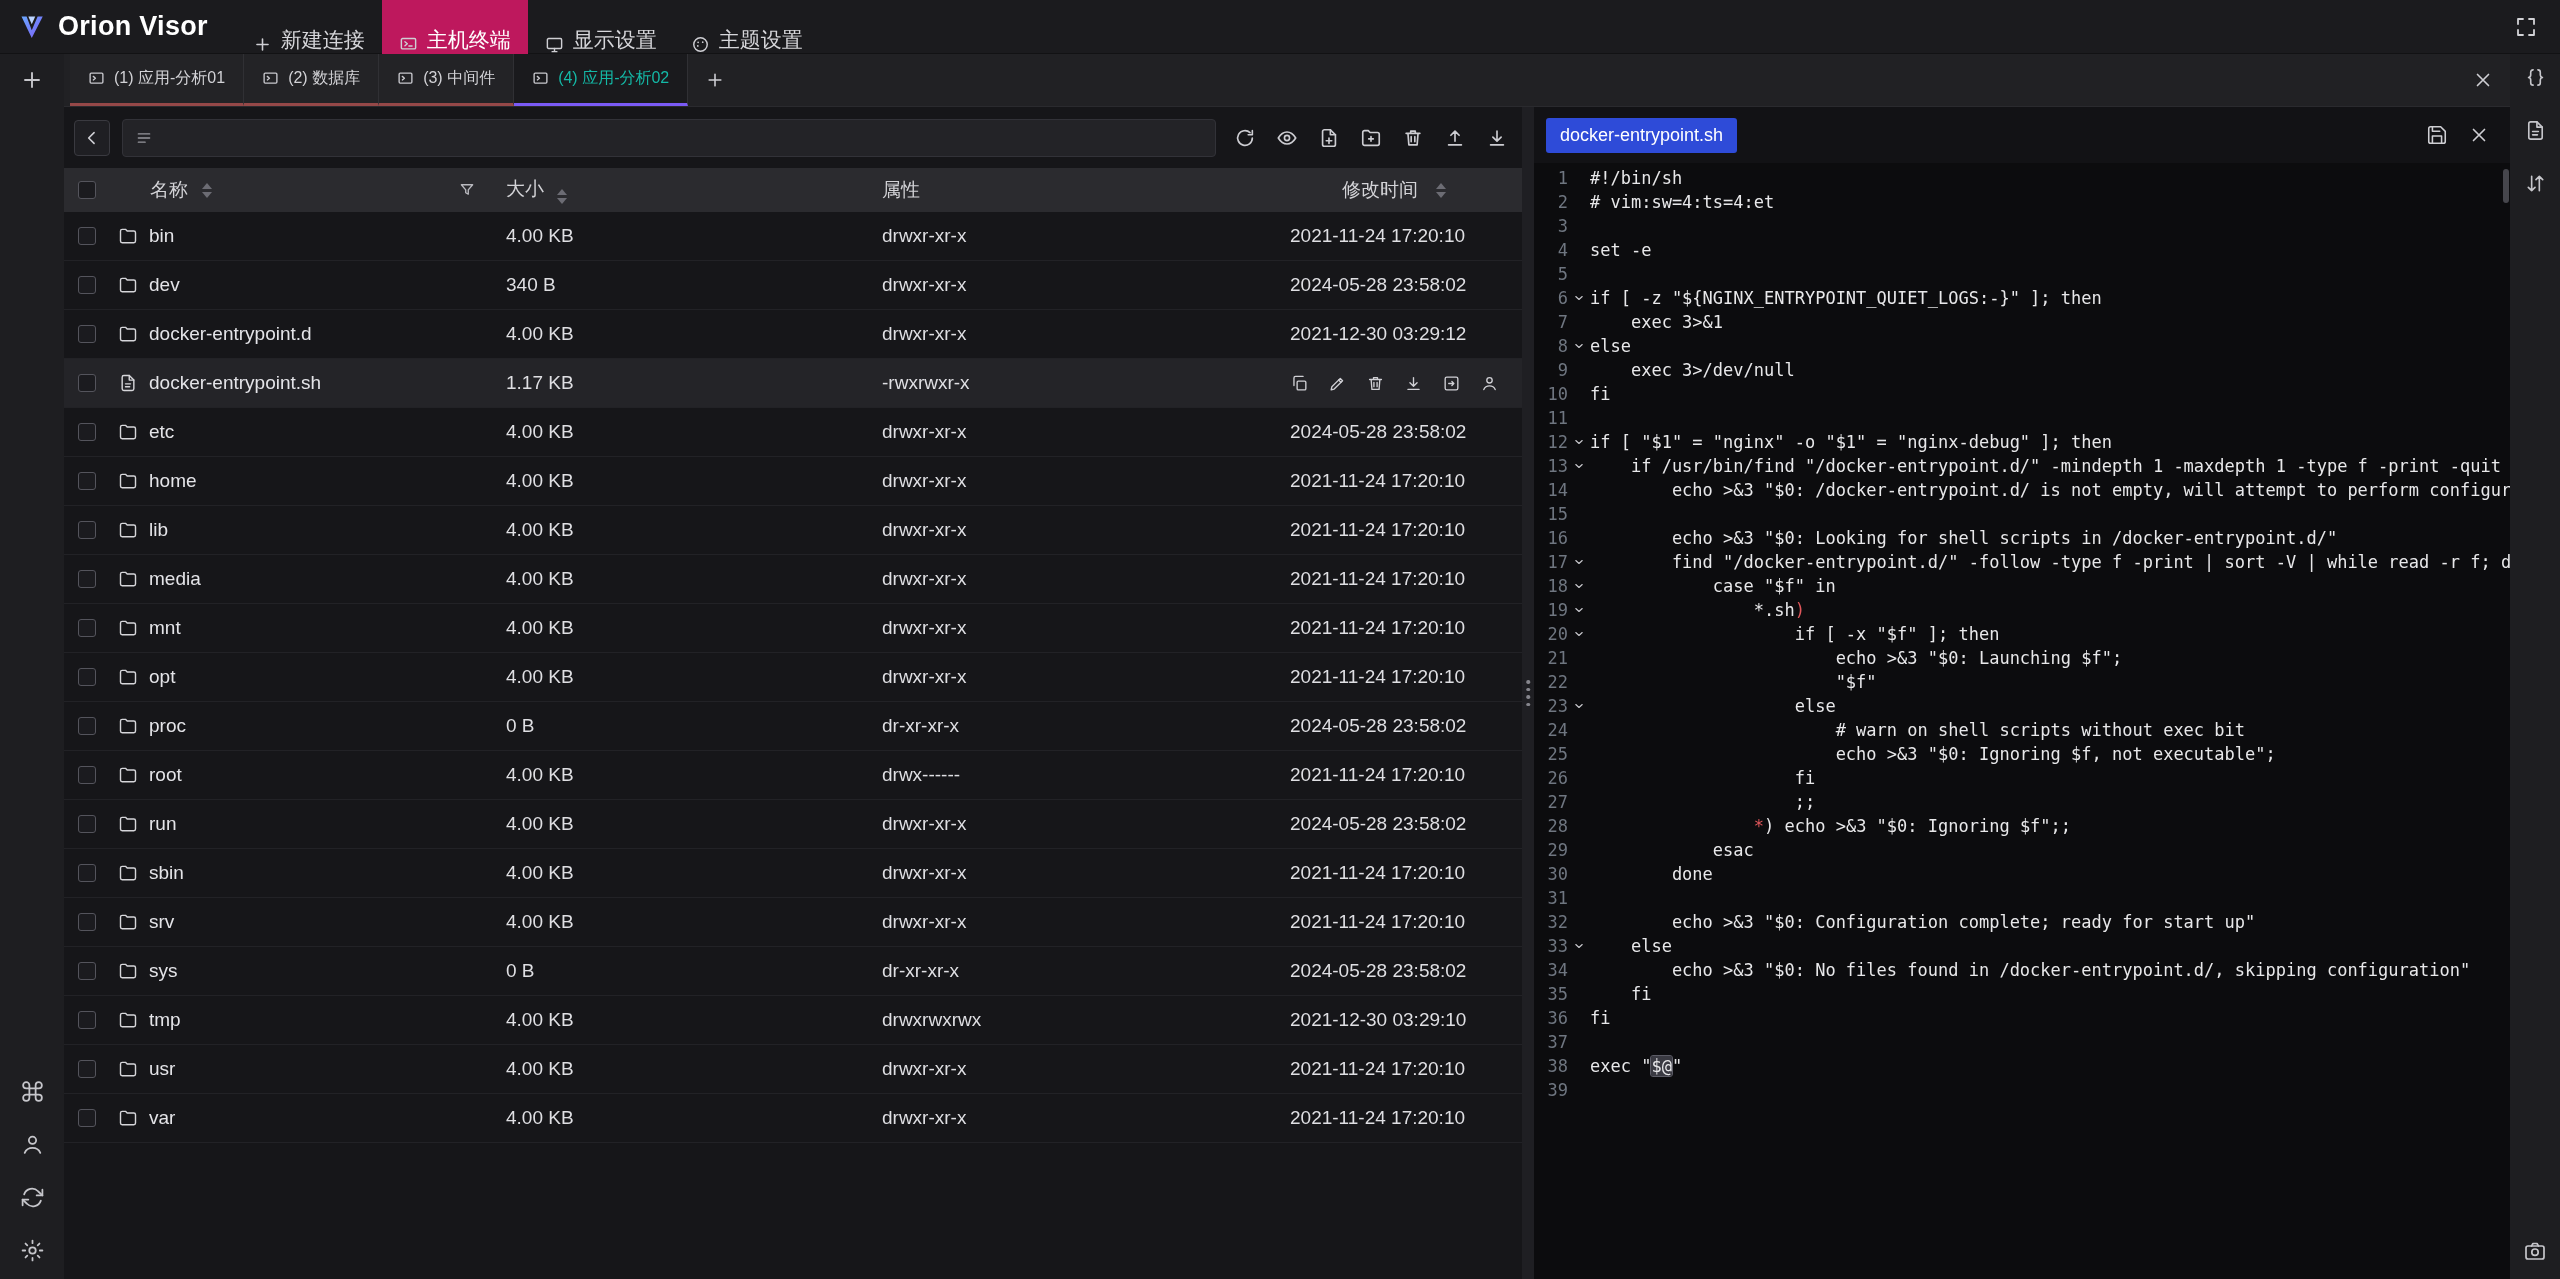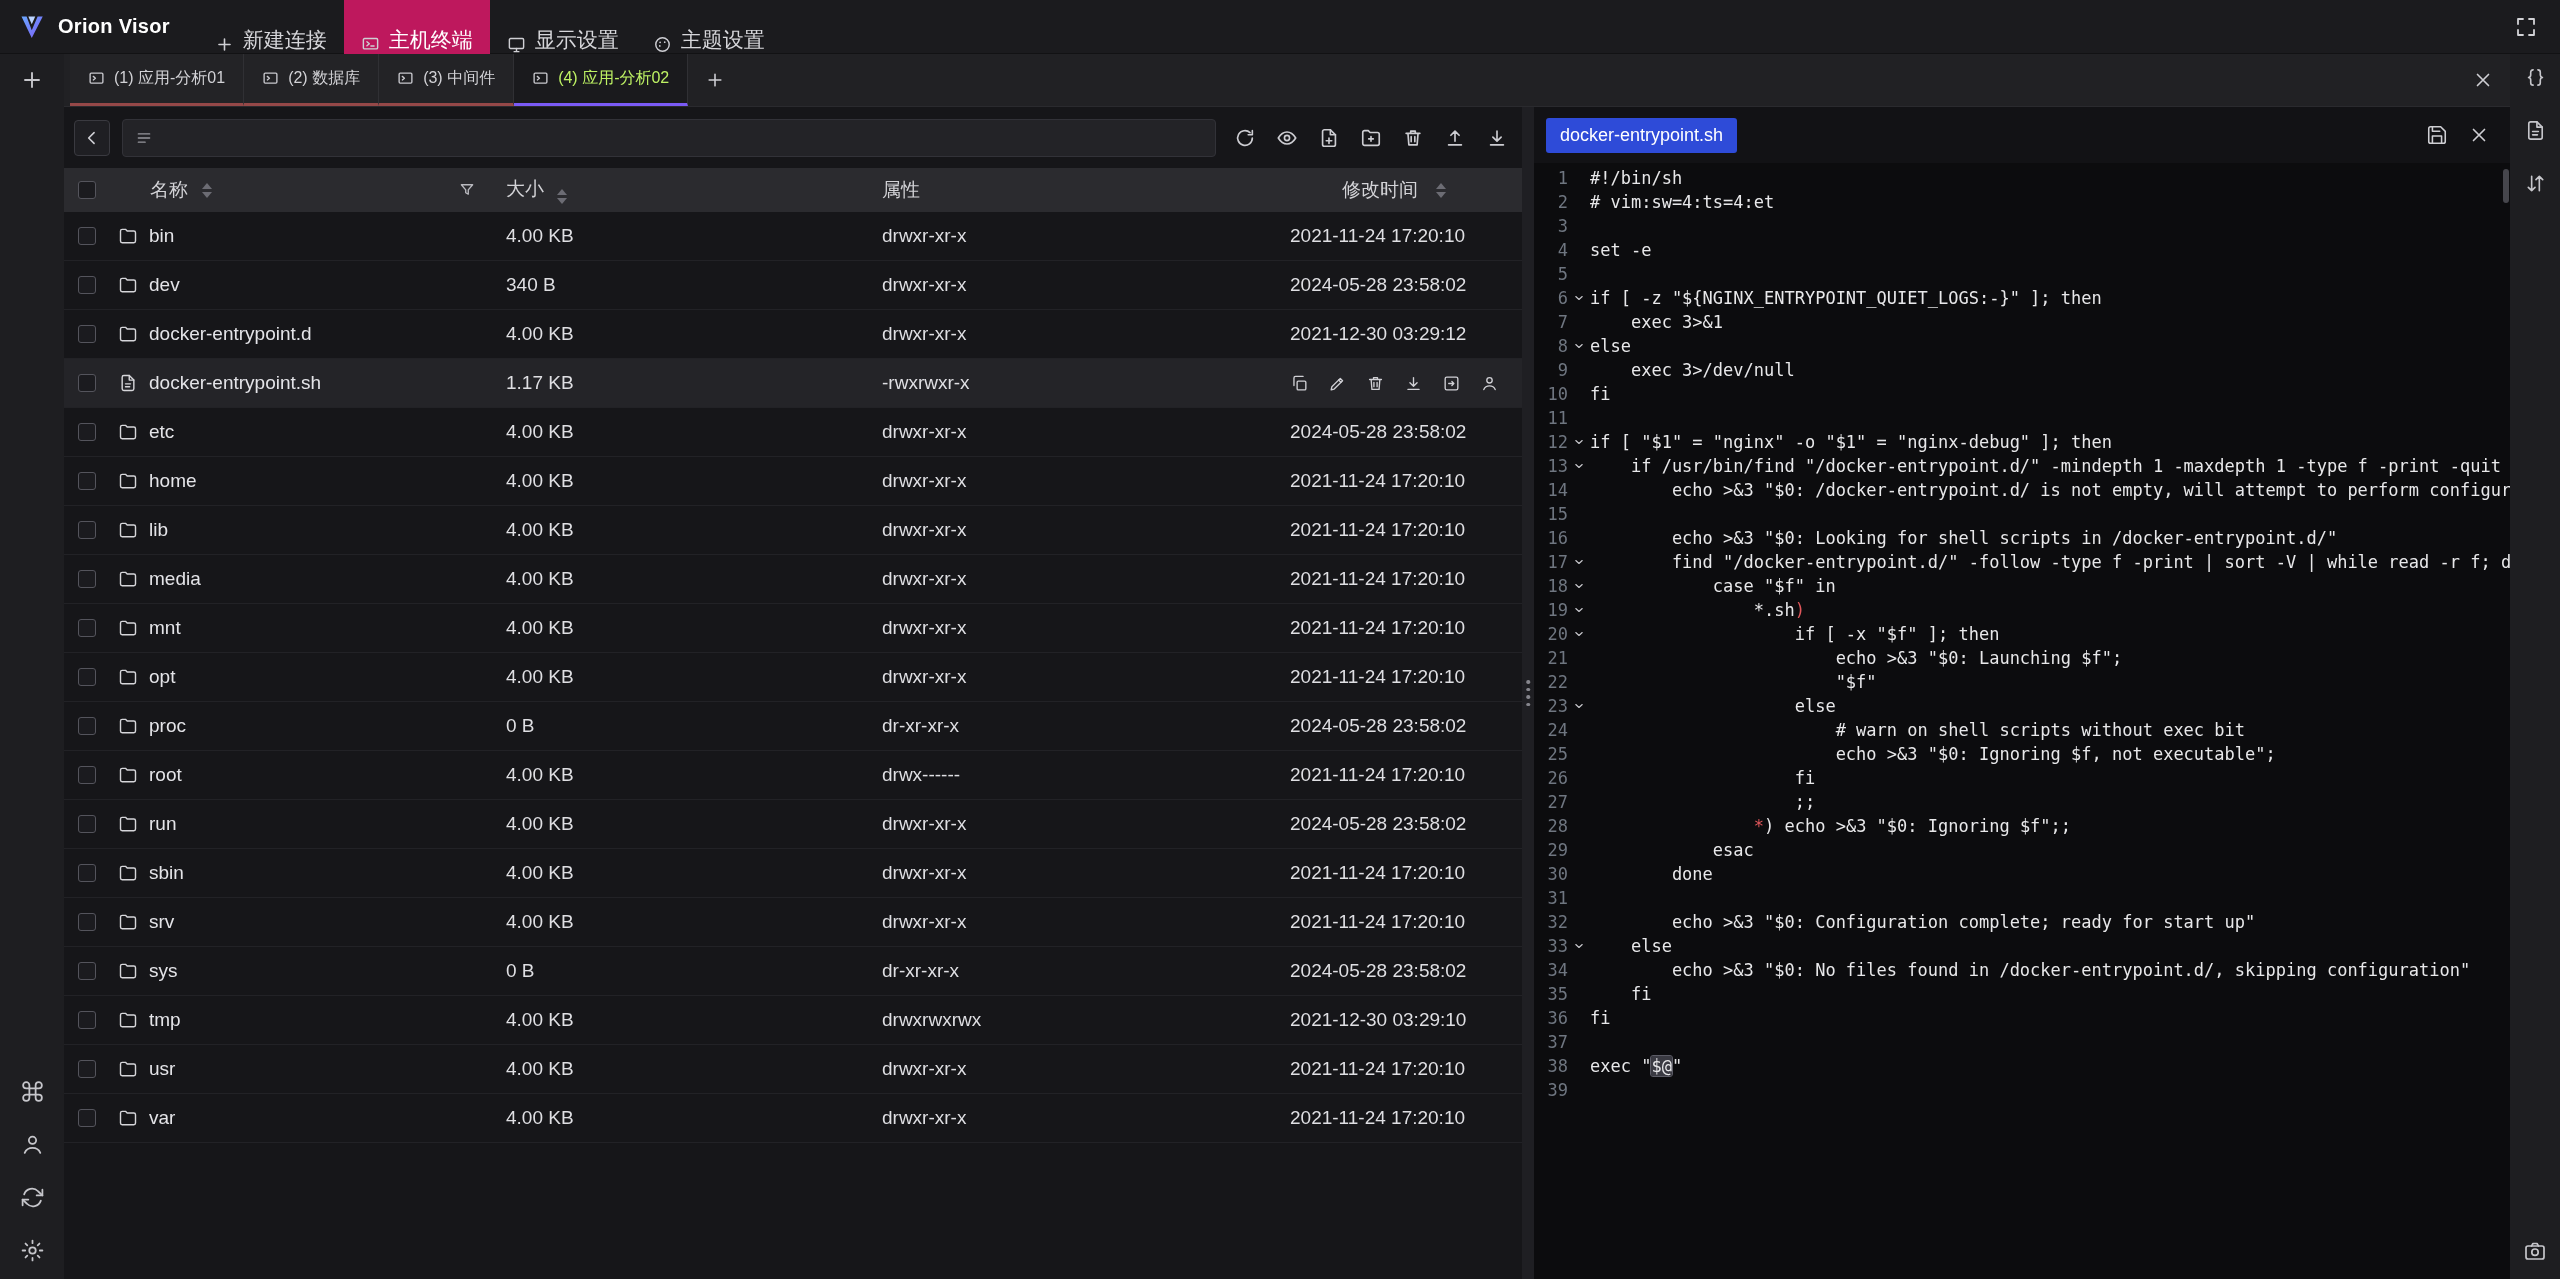--- a/index.html
+++ b/index.html
@@ -5,21 +5,21 @@
   * { margin:0; padding:0; box-sizing:border-box; }
   html,body { width:2560px; height:1279px; overflow:hidden; background:#0c0c0e;
     font-family:"Liberation Sans","DejaVu Sans",sans-serif; color:#dfdfe3; }
   body { display:flex; flex-direction:column; }
   .mi { display:inline-flex; align-items:center; justify-content:center; }
 
   
   #topbar { height:54px; background:#1b1b1e; display:flex; align-items:center;
     padding:0 22px 0 18px; border-bottom:1px solid #121214; flex:none; }
   .logo { display:flex; align-items:center; gap:10px; margin-right:28px; }
-  .logo-text { font-size:20px; font-weight:bold; color:#ffffff; letter-spacing:.3px; }
+  .logo-text { font-size:27px; font-weight:bold; color:#ffffff; letter-spacing:.3px; }
   #main-menu { display:flex; align-items:stretch; height:54px; }
   .menu-item { display:flex; align-items:flex-end; gap:9px; padding:0 17px;
     font-size:21px; color:#d6d6da; cursor:pointer; }
   .menu-item .mi { color:#cfcfd4; }
   .menu-item.active { background:#be185d; color:#fff; }
   #fullscreen-btn { margin-left:auto; color:#d2d2d6; }
 
   
   #shell { flex:1; display:flex; min-height:0; }
   #left-rail { width:64px; background:#1e1e21; display:flex; flex-direction:column;
@@ -31,21 +31,21 @@
 
   #center { flex:1; min-width:0; display:flex; flex-direction:column; }
 
   
   #tabstrip { height:53px; background:#212124; display:flex; align-items:stretch;
     border-bottom:1px solid #2a2a2e; padding-left:6px; flex:none; }
   .term-tab { display:flex; align-items:center; gap:9px; padding:0 18px; font-size:16px;
     color:#d2d2d6; border-right:1px solid #303034; border-bottom:3px solid #954848;
     background:#232326; cursor:pointer; white-space:nowrap; }
   .term-tab .mi { color:#c9c9ce; }
-  .term-tab.active { background:#1a1a1d; border-bottom-color:#7a5af5; color:#bef264; }
+  .term-tab.active { background:#1a1a1d; border-bottom-color:#7a5af5; color:#14b8a6; }
   .tab-add { width:54px; display:flex; align-items:center; justify-content:center; color:#cfcfd4; }
   .tabstrip-close { margin-left:auto; align-self:center; margin-right:16px; color:#cfcfd4; }
 
   
   #workspace { flex:1; min-height:0; display:flex; }
 
   
   #sftp-panel { width:1458px; background:#161619; display:flex; flex-direction:column; flex:none; }
   #sftp-toolbar { height:61px; display:flex; align-items:center; padding:0 14px 0 10px; gap:12px; flex:none; }
   .tb-btn { width:36px; height:36px; border:1px solid #3a3a40; border-radius:4px;

